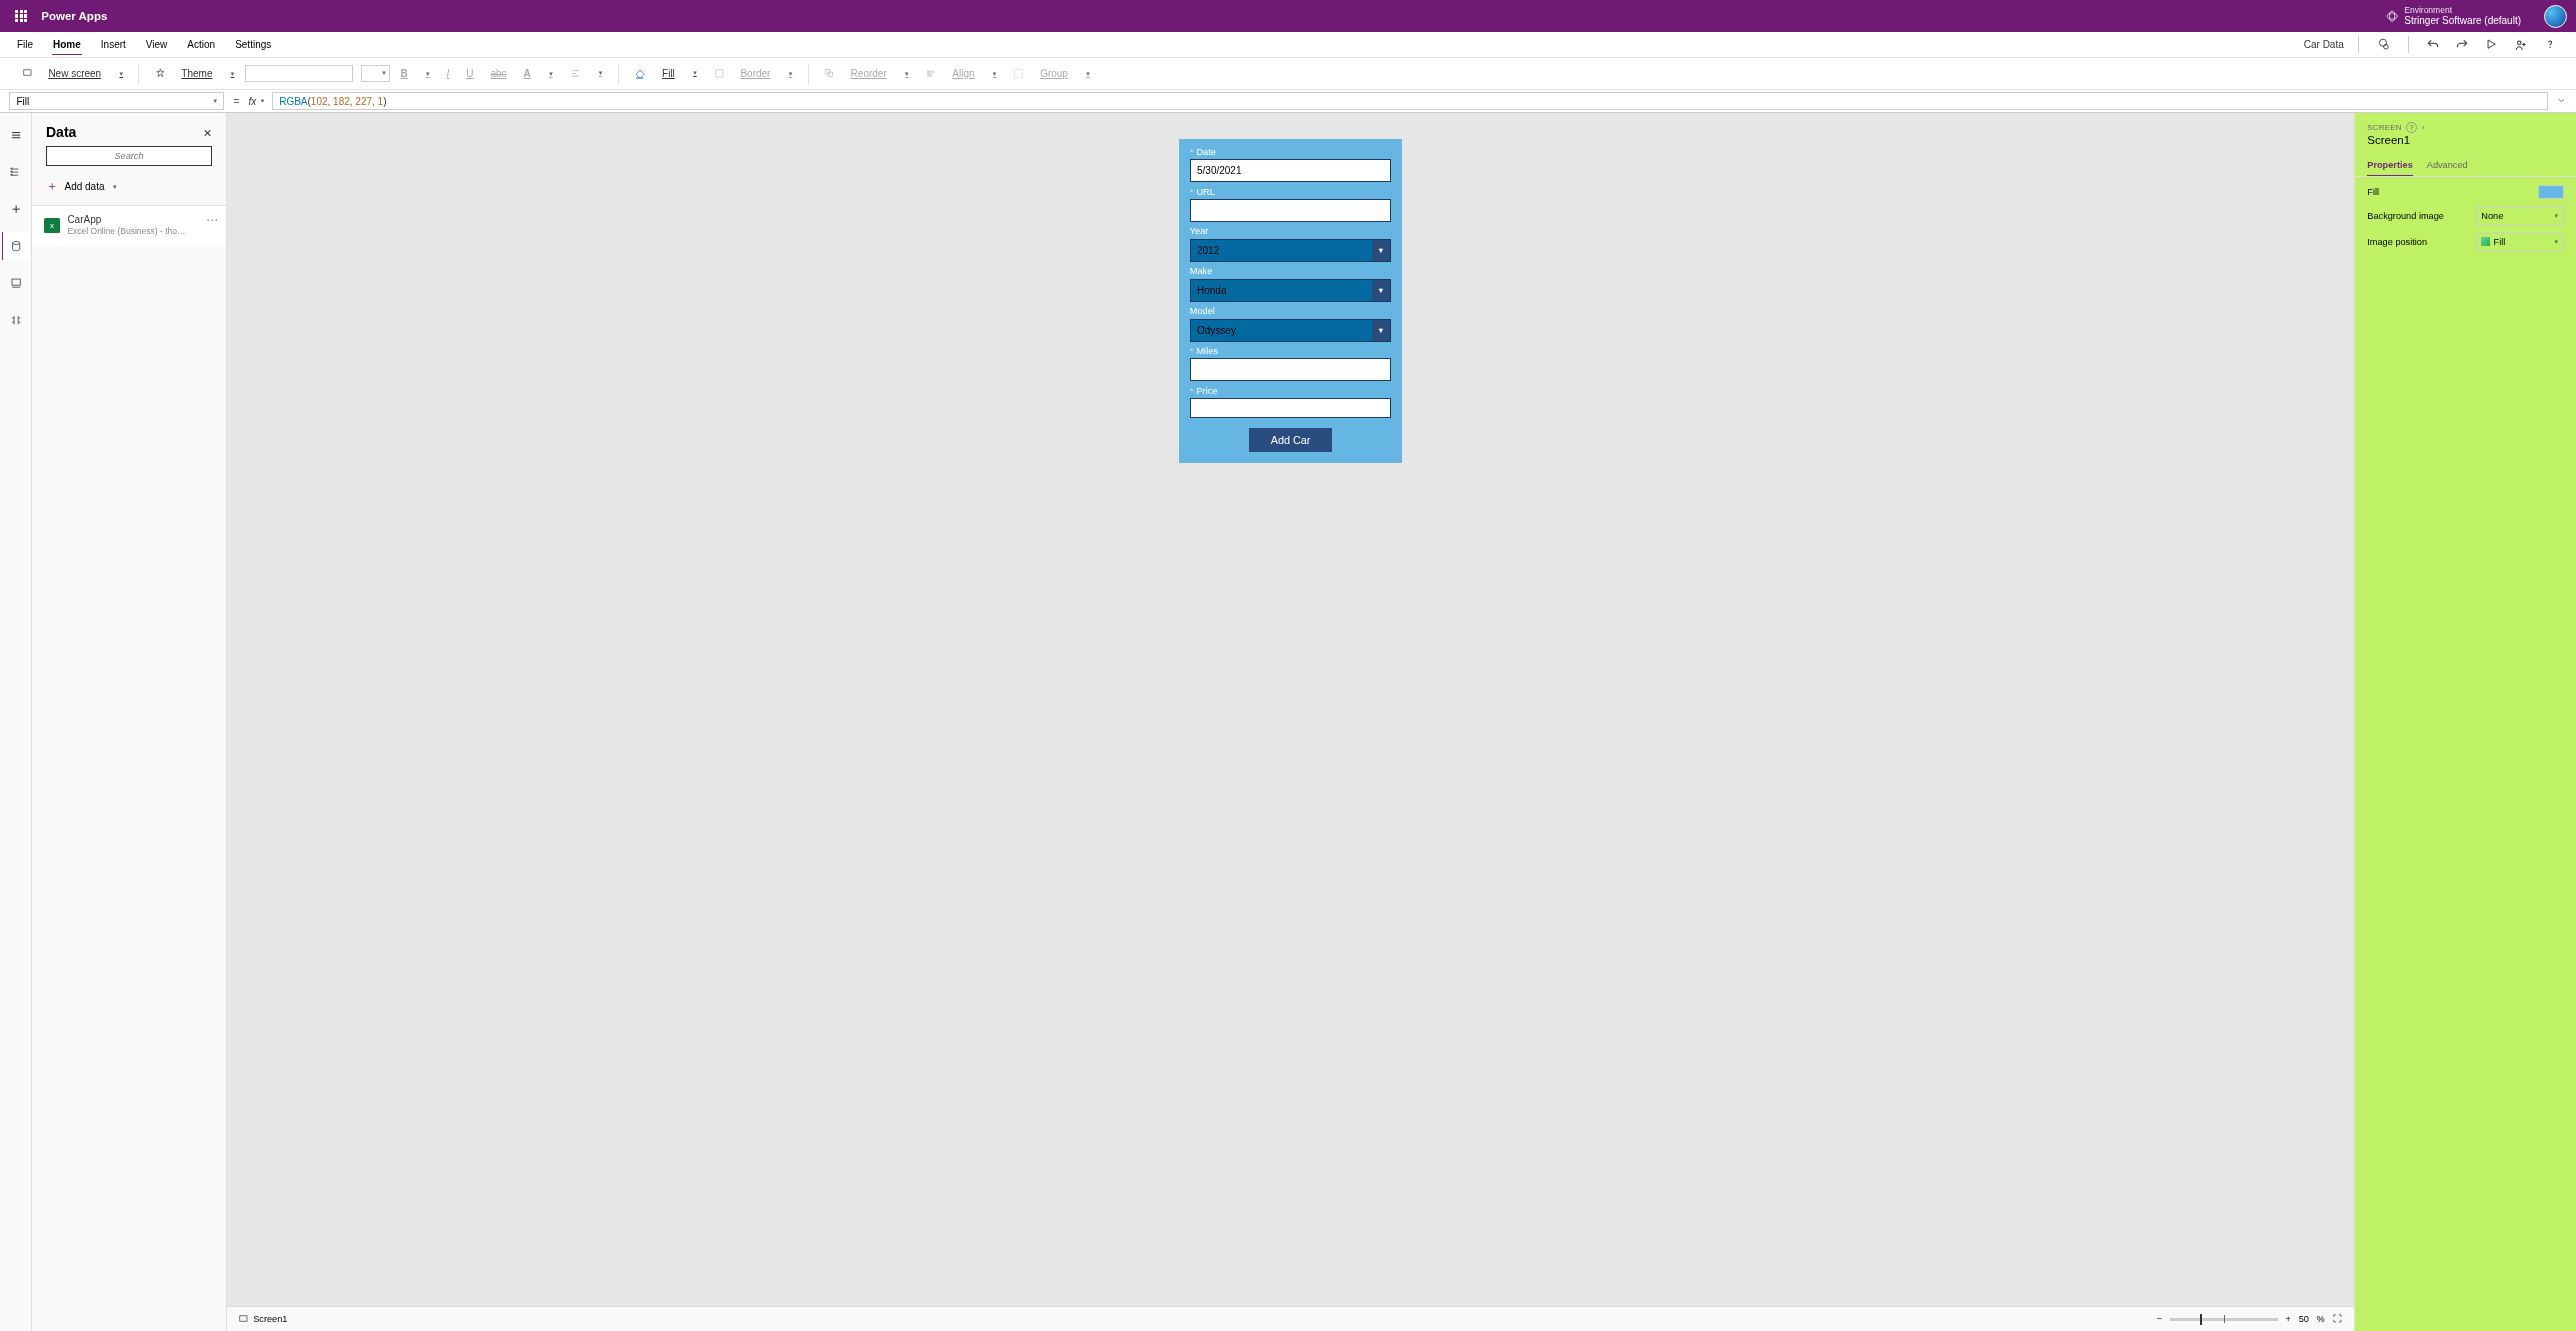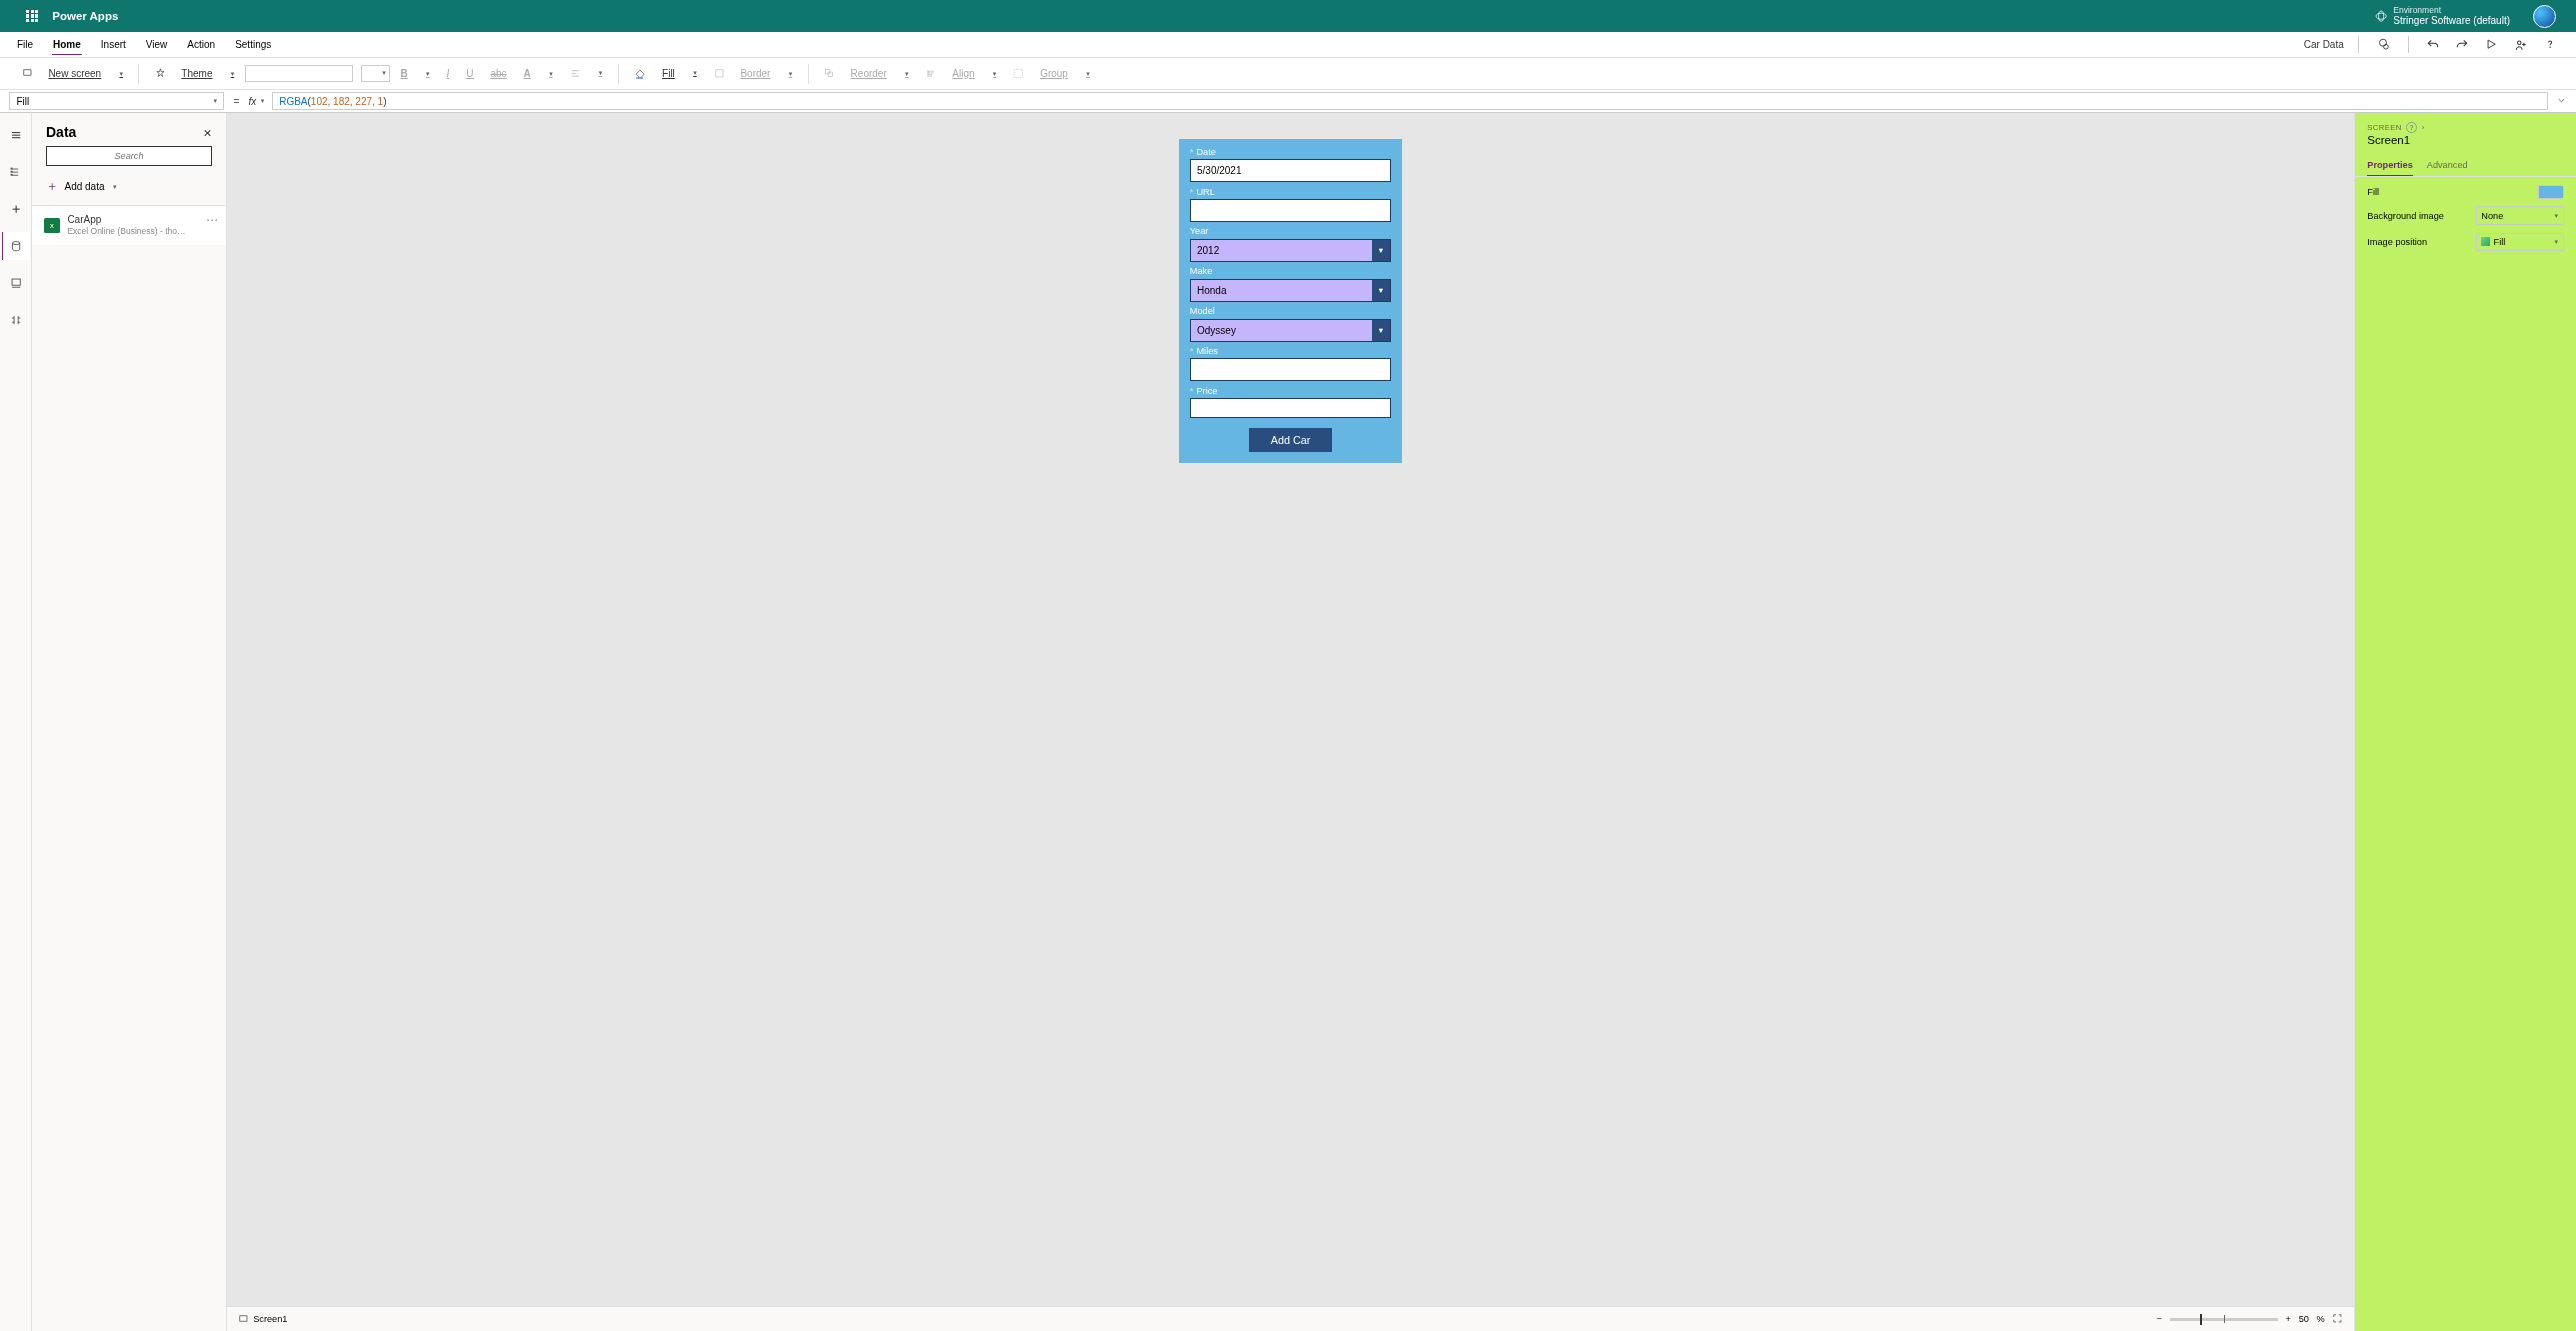--- a/index.html
+++ b/index.html
@@ -1,25 +1,25 @@
 <!DOCTYPE html>
 <html style="font-size:12.3px"><head>
   <meta charset="utf-8">
   <style>
     * { box-sizing: border-box; margin: 0; padding: 0; font-family: "Segoe UI", sans-serif; }
     body { background: #faf9f8; overflow: hidden; }
     
     
     .top-header {
-      background: #0f766e;
+      background: #701a75;
       height: 32px;
       display: flex;
       align-items: center;
       color: white;
-      padding: 0 20px;
+      padding: 0 9px;
     }
     .waffle { width: 24.6px; height: 24.6px; display: flex; align-items: center; justify-content: center; cursor: pointer; }
     .waffle-dots { display: grid; grid-template-columns: repeat(3, 3.1px); grid-template-rows: repeat(3, 3.1px); gap: 1.5px; }
     .waffle-dots span { background: white; width: 3.1px; height: 3.1px; }
     .app-title { font-size: 11.5px; font-weight: 600; margin-left: 7.7px; }
     .header-spacer { flex: 1; }
     .env-block { display: flex; align-items: center; gap: 6.2px; margin-right: 23px; }
     .env-icon { width: 12.3px; height: 12.3px; }
     .env-text { font-size: 8.5px; line-height: 1.2; }
     .env-label { opacity: 0.85; }
@@ -112,21 +112,21 @@
     
     .canvas-area { flex: 1; background: #e6e6e6; display: flex; flex-direction: column; position: relative; }
     .canvas-viewport { flex: 1; display: flex; align-items: flex-start; justify-content: center; padding: 26px; overflow: auto; }
     
     
     .phone { width: 223px; background: #66b6e3; padding: 7.7px 10.8px; }
     .fgrp { margin-bottom: 4.6px; }
     .flbl { color: white; font-size: 9.2px; margin-bottom: 2.3px; display: block; }
     .flbl .req { color: #d0e8f5; margin-right: 3.1px; }
     .finput { width: 100%; height: 23px; background: white; border: 0.8px solid #1f3a5a; padding: 0 6.2px; font-size: 10px; }
-    .fselect { width: 100%; height: 23px; display: flex; background: #c4b5fd; border: 0.8px solid #1f3a5a; }
+    .fselect { width: 100%; height: 23px; display: flex; background: #0369a1; border: 0.8px solid #1f3a5a; }
     .fselect-val { flex: 1; padding: 0 6.2px; display: flex; align-items: center; font-size: 10px; }
     .fselect-chev { width: 18.5px; background: #2a4d80; color: white; display: flex; align-items: center; justify-content: center; font-size: 8.5px; }
     .submit-btn { display: block; margin: 9.2px auto 3.1px; background: #2a4d80; color: white; border: none; padding: 6.2px 21.5px; font-size: 10.8px; cursor: pointer; }
     
     
     .canvas-footer { height: 24.6px; background: #faf9f8; border-top: 0.8px solid #ddd; display: flex; align-items: center; padding: 0 10.8px; font-size: 9.2px; gap: 6.2px; }
     .cf-left { display: flex; align-items: center; gap: 4.6px; }
     .cf-right { margin-left: auto; display: flex; align-items: center; gap: 7.7px; }
     .zoom-slider { width: 108px; height: 3.1px; background: #ccc; position: relative; }
     .zoom-thumb { width: 2.3px; height: 10.8px; background: #333; position: absolute; top: -3.8px; left: 28%; }

